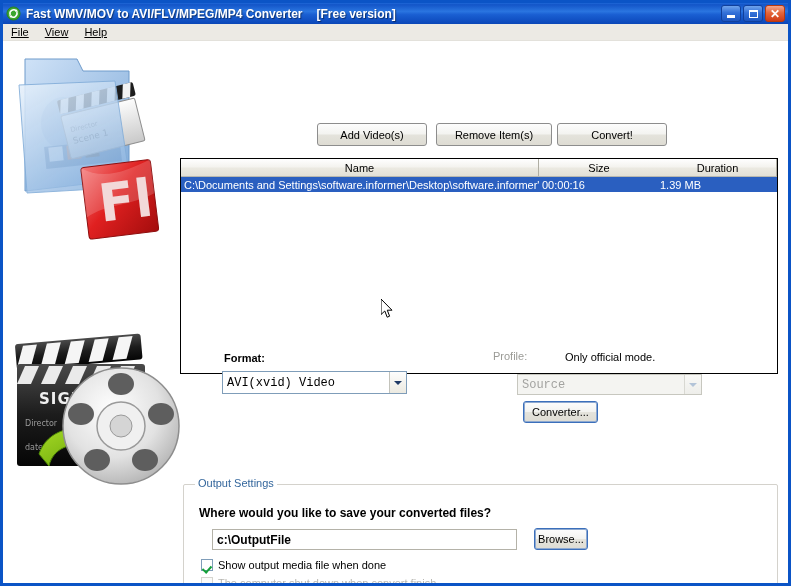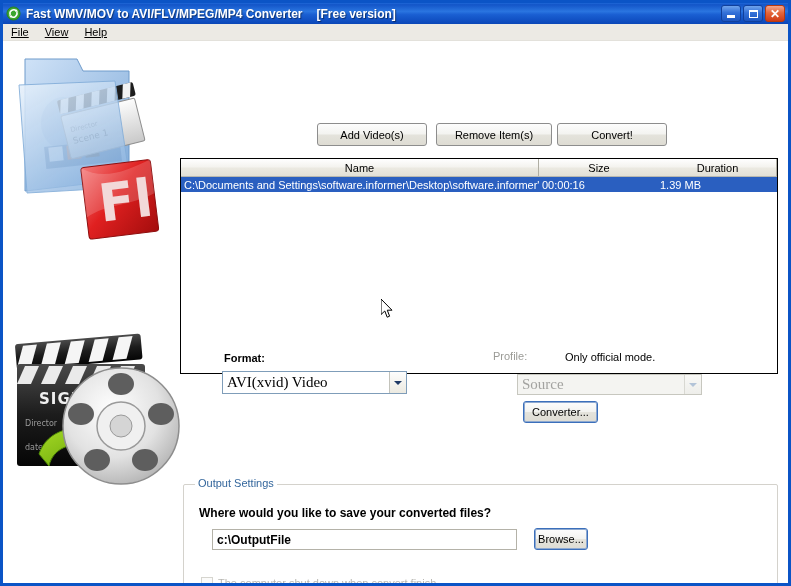--- a/index.html
+++ b/index.html
@@ -119,22 +119,22 @@
   
   .lbl{position:absolute;font-size:11px;color:#000;font-family:"Liberation Sans", sans-serif;}
   .lbl.bold{font-weight:bold;}
   .lbl.dim{color:#9b9b96;}
   .combo{
     position:absolute;
     background:#ffffff;
     border:1px solid #7f9db9;
     box-sizing:border-box;
     display:flex;align-items:center;
-    font-size:15px;
-    font-family:Liberation Serif, serif;
+    font-size:12px;
+    font-family:Liberation Mono, monospace;
   }
   .combo .cval{padding-left:4px;color:#000;white-space:nowrap;overflow:hidden;}
   .combo .carrow{
     margin-left:auto;width:17px;height:100%;
     background:linear-gradient(to bottom,#fdfdfd,#eceae1);
     border-left:1px solid #c3c3bb;
     display:flex;align-items:center;justify-content:center;
     box-sizing:border-box;
   }
   .combo.disabled{border:1px solid #c7c7bf;background:#f4f4f1;}
@@ -365,20 +365,24 @@
 
     <div class="groupbox"></div>
     <div class="group-legend">Output Settings</div>
 
     <div class="lbl bold" style="left:196px;top:465px;font-size:12px;">Where would you like to save your converted files?</div>
 
     <div class="textbox" style="left:209px;top:488px;width:305px;height:21px;" placeholder="">c:\OutputFile</div>
 
     <div class="xpbtn default" style="left:531px;top:487px;width:54px;height:22px;">Browse...</div>
 
+    <div class="checkrow" style="left:198px;top:518px;">
+      <span class="cbox checked"></span>
+      <span class="cbtext">Show output media file when done</span>
+    </div>
 
     <div class="checkrow" style="left:198px;top:536px;">
       <span class="cbox disabled"></span>
       <span class="cbtext dim">The computer shut down when convert finish</span>
     </div>
 
     <div class="cursor">
       <svg width="14" height="21" viewBox="0 0 14 21">
         <polygon points="0,0 0,15.5 3.8,12 6.2,18.2 8.6,17.2 6.3,11.2 11,11.2" fill="#ffffff" stroke="#000000" stroke-width="1" stroke-linejoin="miter"></polygon>
       </svg>

